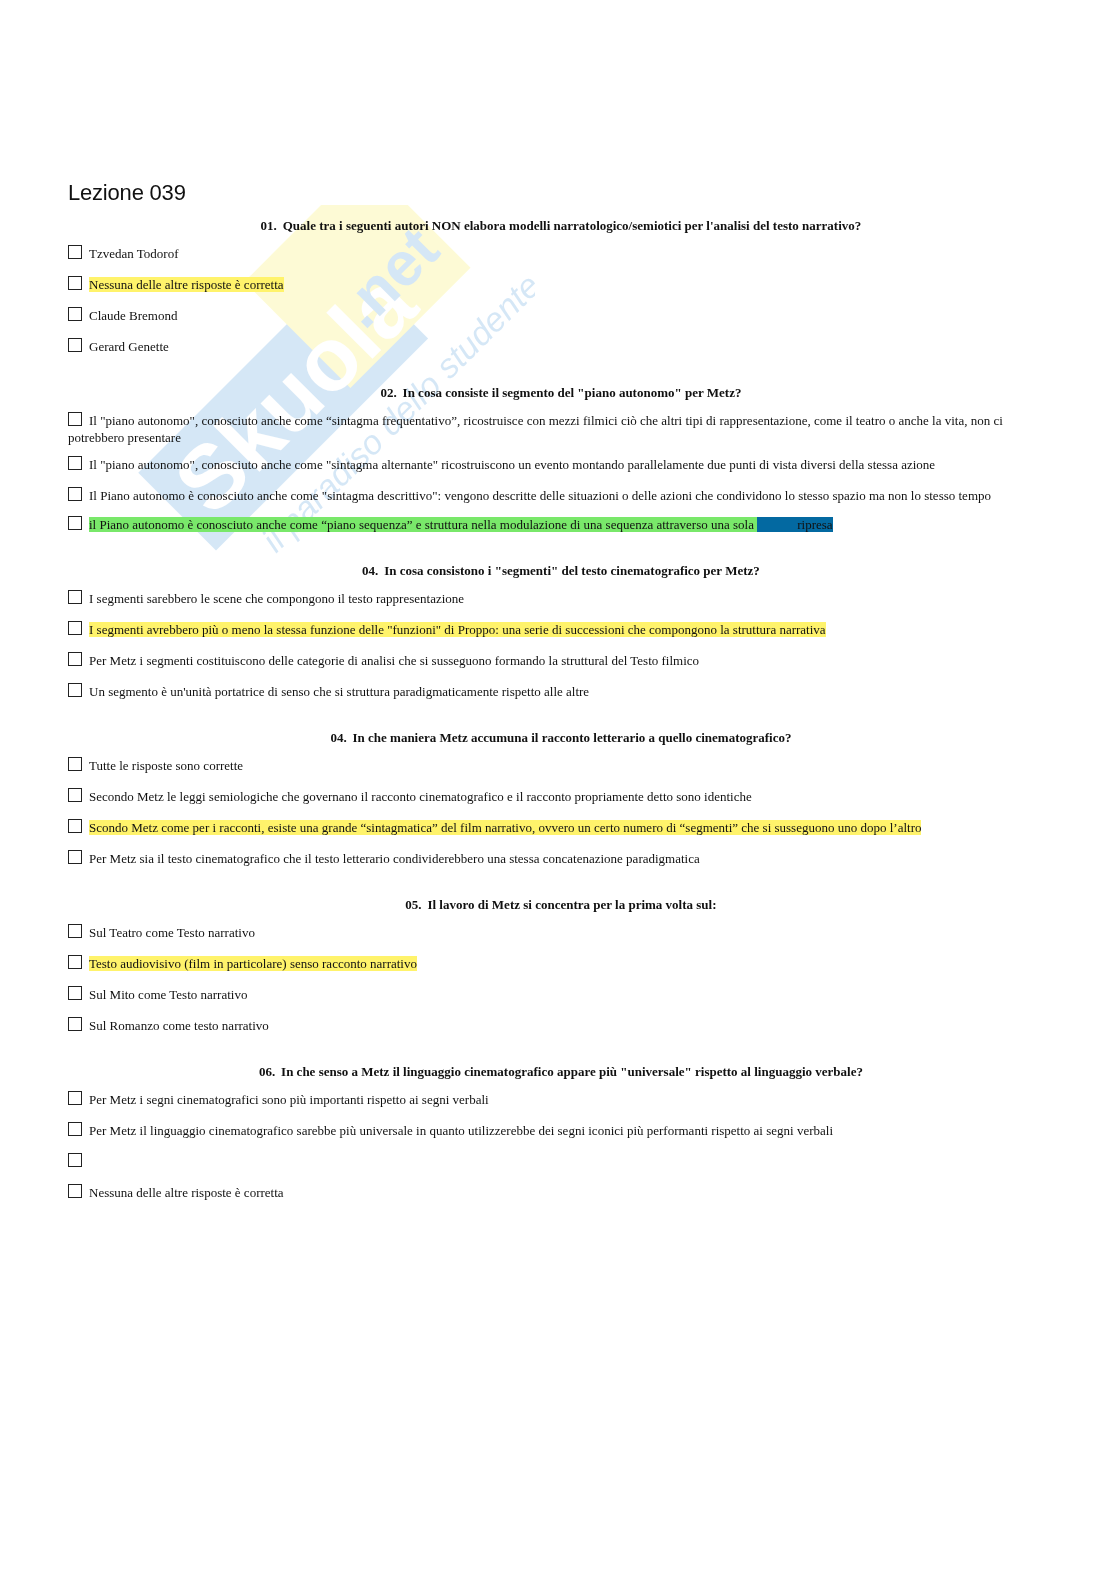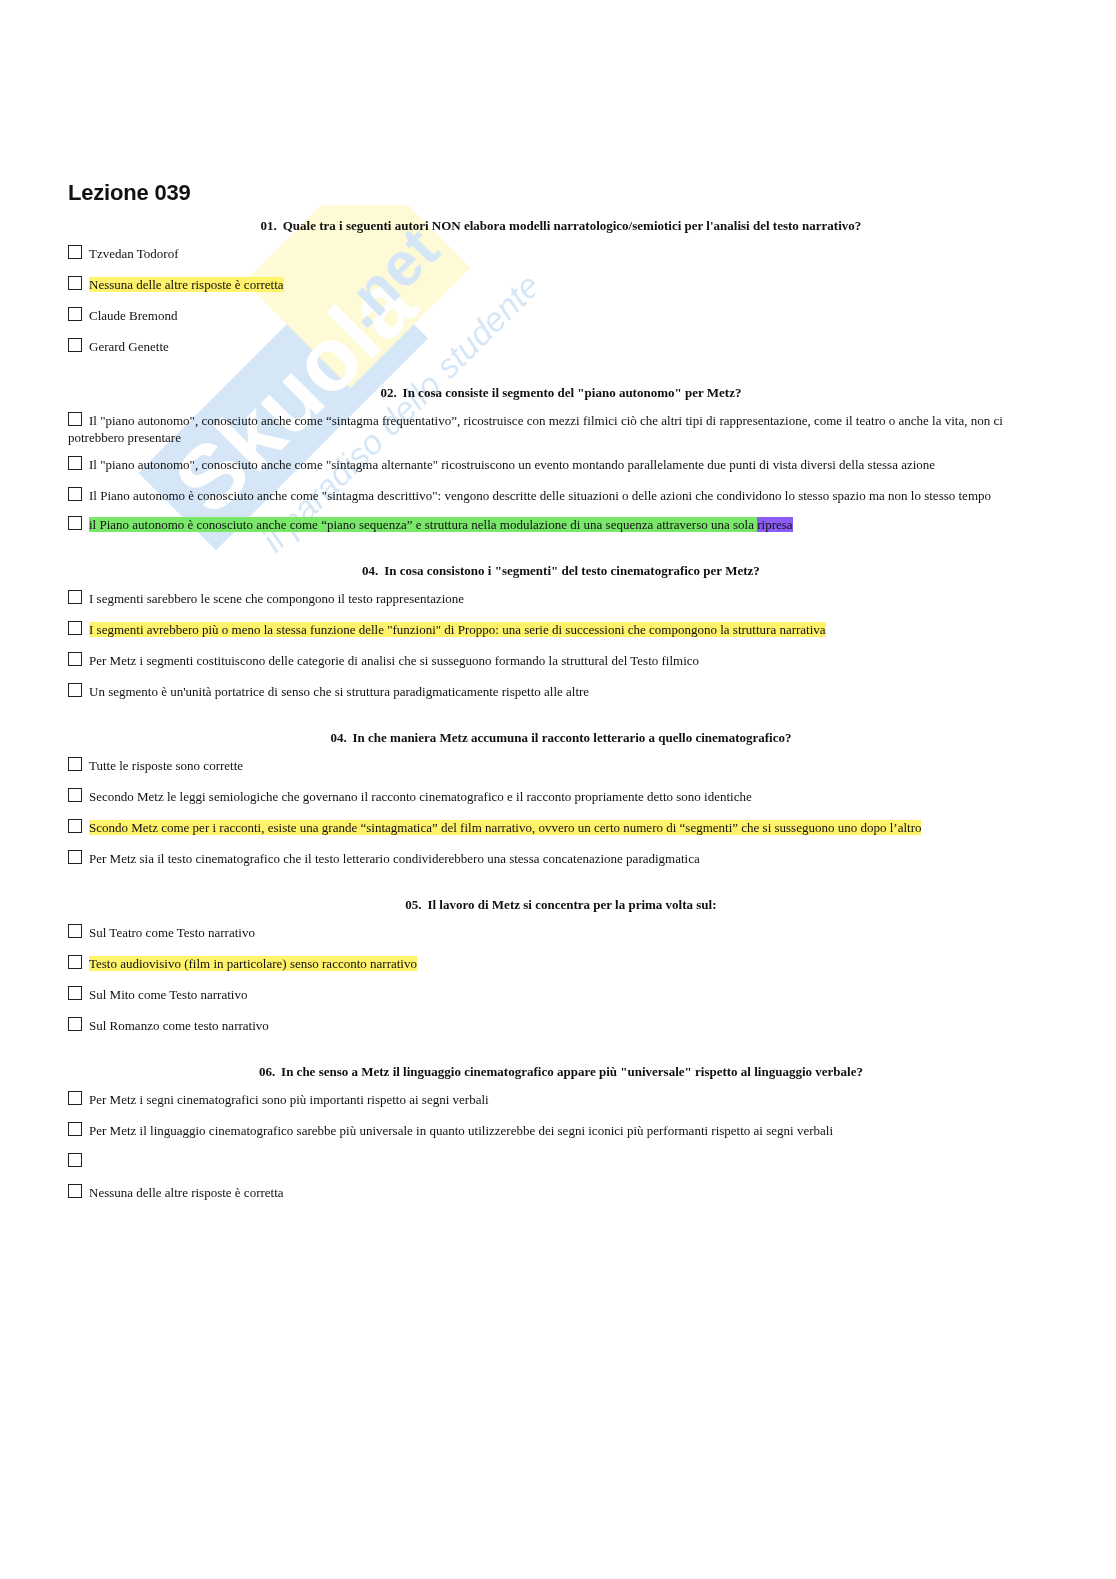--- a/index.html
+++ b/index.html
@@ -7,40 +7,40 @@
     width: 1116px; height: 1579px; position: relative; overflow: hidden;
     font-family: "Liberation Serif", "DejaVu Serif", serif; color: #111;
   }
   .watermark {
     position: absolute; left: 95px; top: 205px; width: 440px; height: 380px;
     pointer-events: none; z-index: 0;
   }
   .page { position: absolute; left: 68px; top: 180px; width: 980px; z-index: 1; }
   .title {
     font-family: "Liberation Sans", "DejaVu Sans", sans-serif;
-    font-weight: bold; font-size: 22px; margin: 0 0 12px 0; letter-spacing: -0.2px;
+    font-weight: normal; font-size: 22px; margin: 0 0 12px 0; letter-spacing: -0.2px;
   }
   .question { margin-bottom: 22px; }
   .q-head {
     font-weight: bold; font-size: 13px; margin: 9px 0 11px 0; line-height: 16px; text-align: center;
   }
   .q-num { display: inline-block; width: 28px; }
   .option {
     display: block; font-size: 13px; line-height: 17px; margin-bottom: 14px;
     position: relative; padding-left: 21px; min-height: 17px;
   }
   .option.wrap { padding-left: 0; text-indent: 21px; }
   .cb {
     position: absolute; left: 0; top: 0; width: 14px; height: 14px;
     border: 1.5px solid #222; background: #fff; box-sizing: border-box;
   }
   .option.wrap .cb { text-indent: 0; }
   .hl-yellow { background: #fff36b; }
   .hl-green { background: #79e86a; }
-  .hl-green-dark { background: #8b5cf6; }
+  .hl-green-dark { background: #0369a1; padding-left: 40px; }
 </style>
 </head>
 <body>
 
 <svg class="watermark" viewBox="0 0 440 380" xmlns="http://www.w3.org/2000/svg">
   <g opacity="0.18" transform="rotate(-45 220 190)">
     <rect x="40" y="120" width="300" height="110" fill="#1e7fd0"></rect>
     <rect x="250" y="60" width="170" height="150" fill="#f6e61c"></rect>
     <text x="60" y="205" font-family="Liberation Sans, sans-serif" font-weight="bold" font-size="90" fill="#ffffff">Skuola</text>
     <text x="300" y="180" font-family="Liberation Sans, sans-serif" font-weight="bold" font-size="62" fill="#1e7fd0">.net</text>

